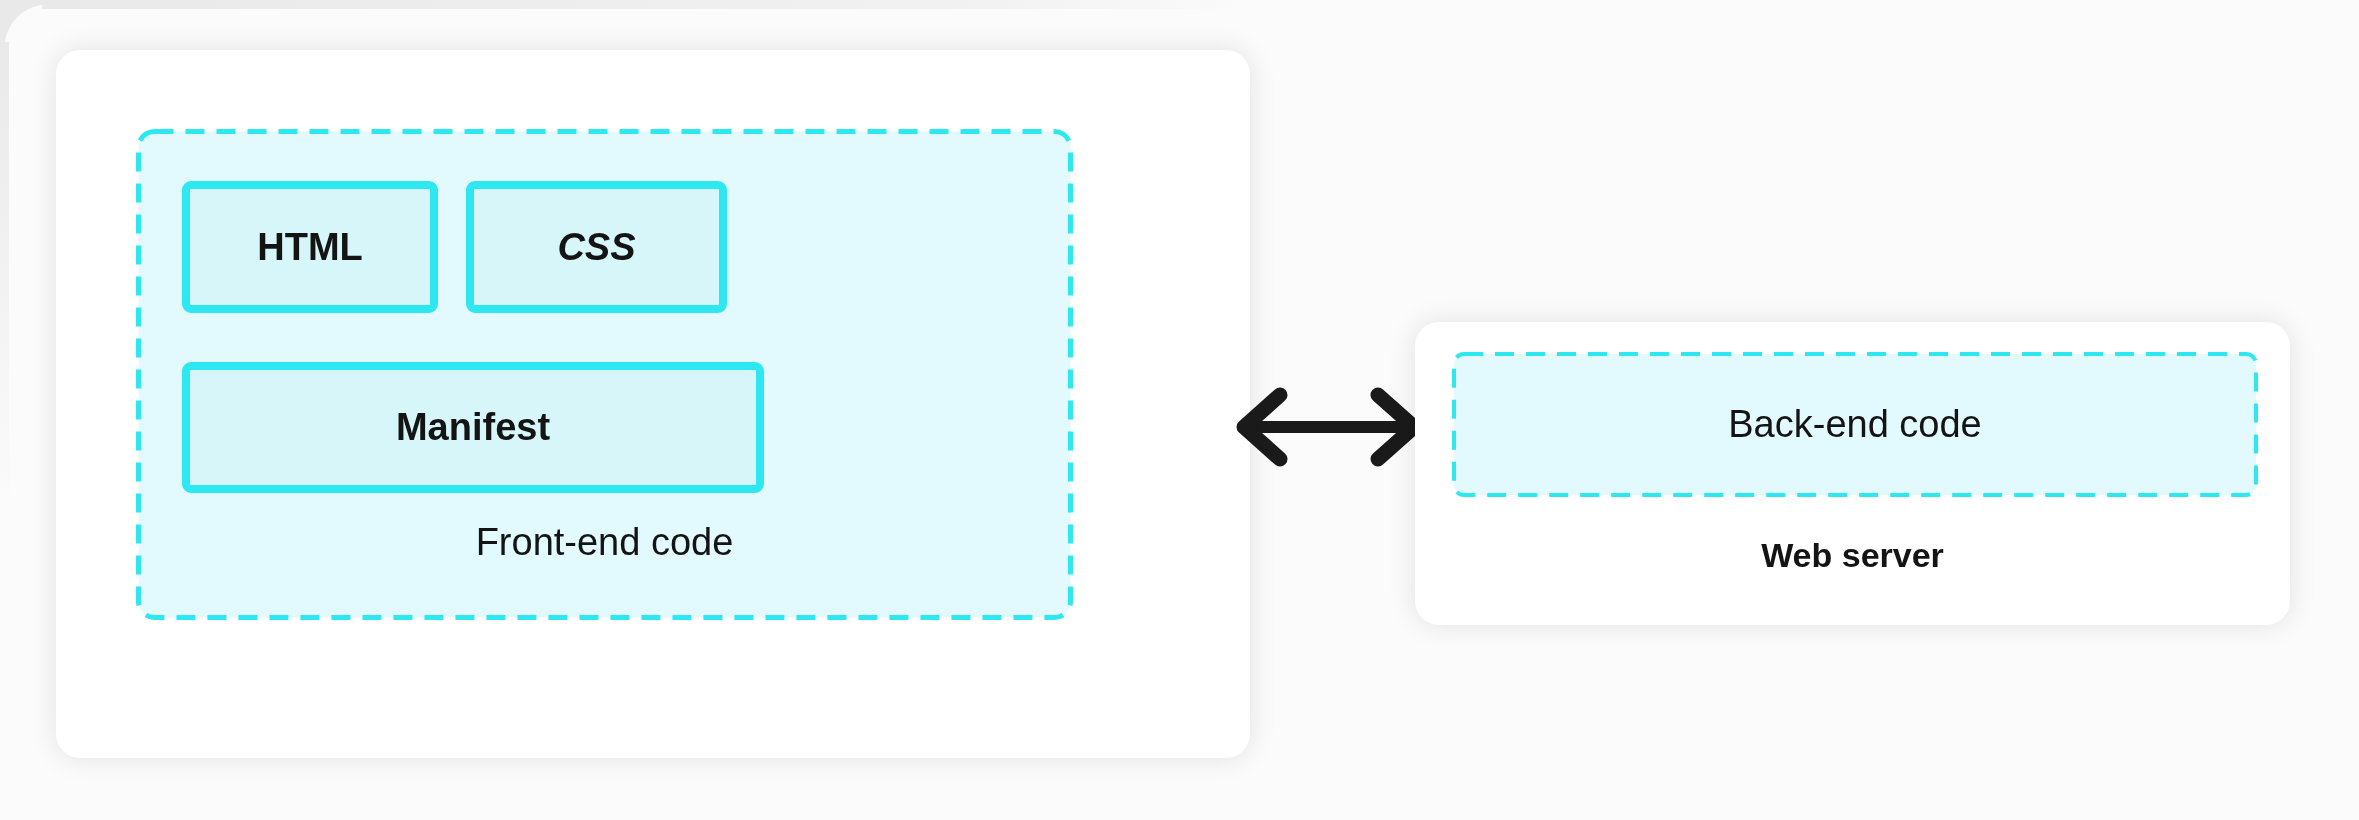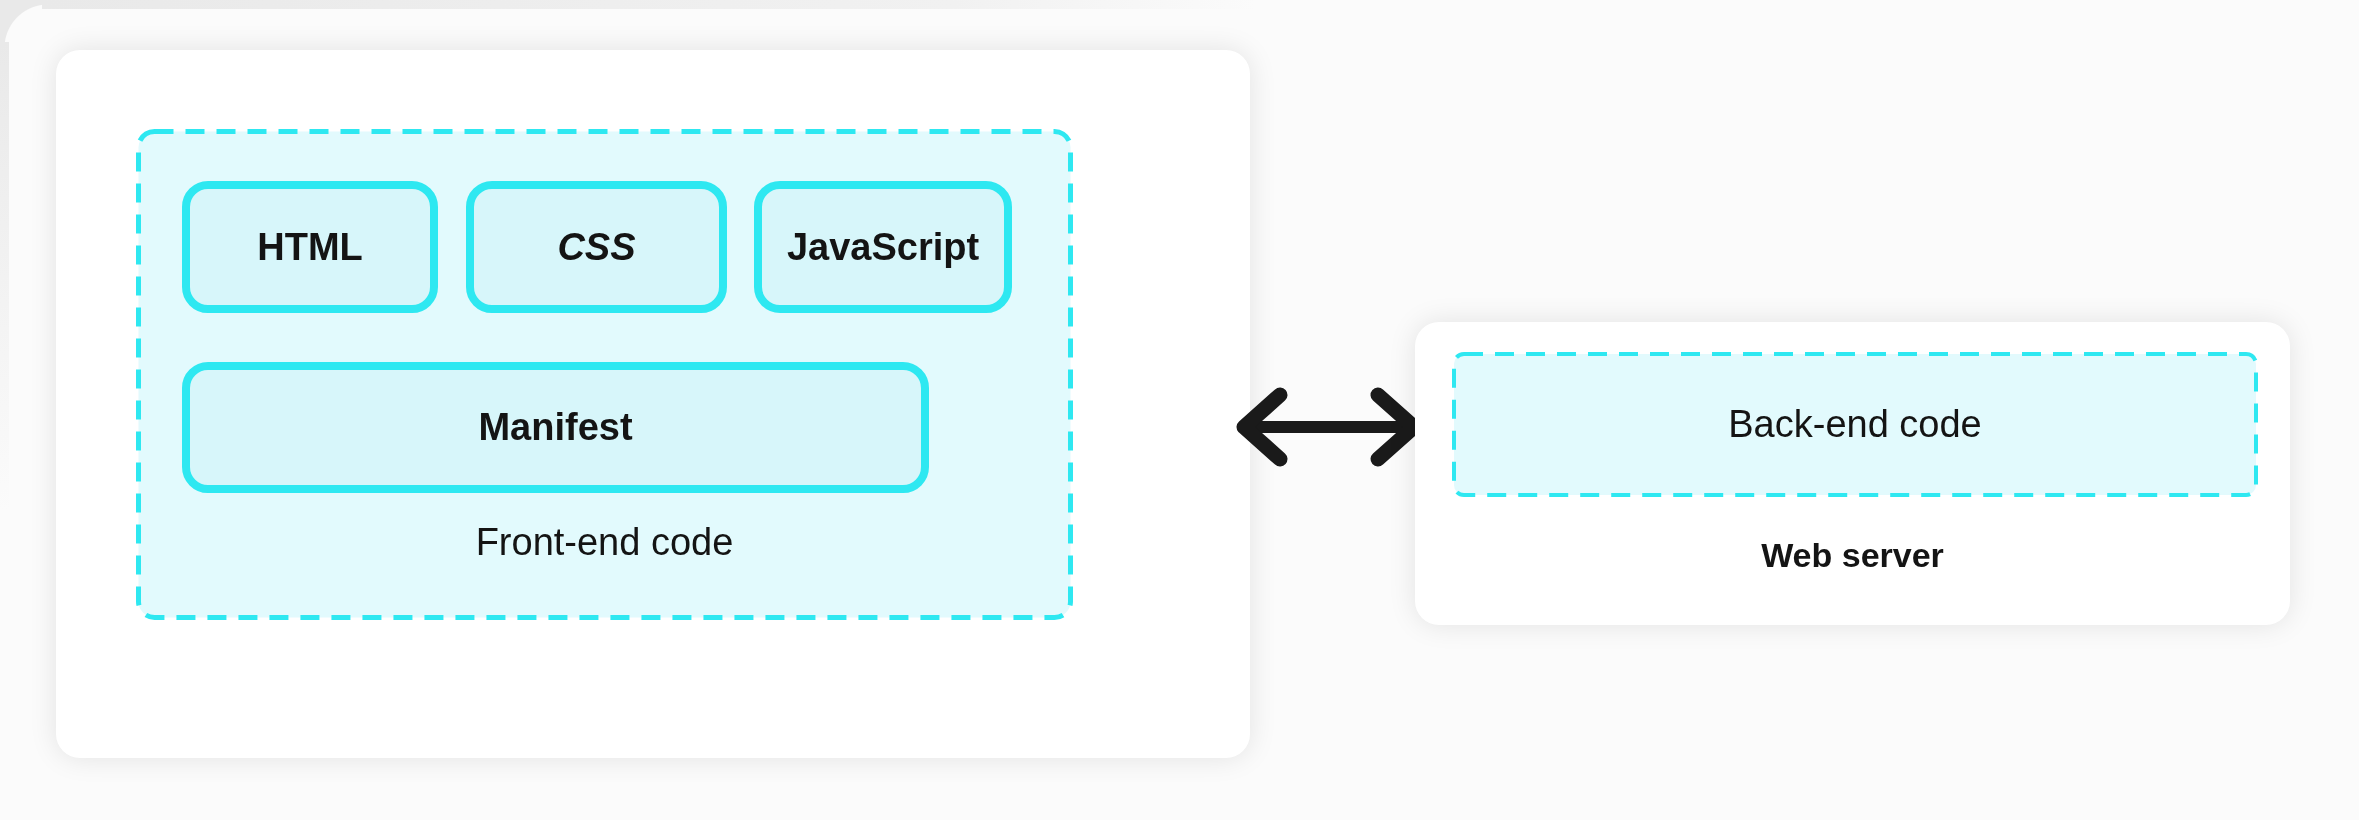--- a/index.html
+++ b/index.html
@@ -51,28 +51,28 @@
   .backend-panel{left:37px;top:30px;width:806px;height:145px;}
   .panel-border{position:absolute;left:0;top:0;display:block;}
 
   .fe-rect{fill:var(--panel-fill);stroke:var(--cyan);stroke-width:5;stroke-dasharray:19 12;}
   .be-rect{fill:var(--panel-fill);stroke:var(--cyan);stroke-width:4;stroke-dasharray:19 12;}
 
   .code-box{
     position:absolute;
     background:var(--box-fill);
     border:8px solid var(--cyan);
-    border-radius:26px;
+    border-radius:9px;
     display:flex;align-items:center;justify-content:center;
     font-weight:700;font-size:38px;color:var(--text);
   }
   .html-box{left:46px;top:52px;width:256px;height:132px;}
   .css-box{left:330px;top:52px;width:261px;height:132px;font-style:italic;}
   .js-box{left:618px;top:52px;width:258px;height:132px;}
-  .manifest-box{left:46px;top:233px;width:747px;height:131px;text-align:right;}
+  .manifest-box{left:46px;top:233px;width:582px;height:131px;text-align:right;}
 
   .sw-wrap{position:absolute;left:799px;top:230px;width:257px;height:134px;}
   .sw-svg{position:absolute;left:0;top:0;}
   .sw-fill{fill:var(--box-fill);}
   .sw-border{fill:none;stroke:var(--cyan);stroke-width:8;}
   .sw-dotted{stroke-dasharray:8 7;}
   .sw-label{
     position:absolute;inset:0;
     display:flex;align-items:center;justify-content:center;text-align:center;
     font-weight:700;font-size:38px;line-height:1.32;color:var(--text);
@@ -116,23 +116,20 @@
       <svg class="panel-border" width="937" height="491" viewBox="0 0 937 491">
         <rect class="fe-rect" x="2.5" y="2.5" width="932" height="486" rx="16"></rect>
       </svg>
 
       <div class="code-box html-box">
         <span>HTML</span>
       </div>
       <div class="code-box css-box">
         <span>CSS</span>
       </div>
-      <div class="code-box js-box">
-        <span>JavaScript</span>
-      </div>
 
       <div class="code-box manifest-box">
         <span>Manifest</span>
       </div>
 
       <div class="panel-caption frontend-caption">Front-end code</div>
 
     </div>
 
   </div>

